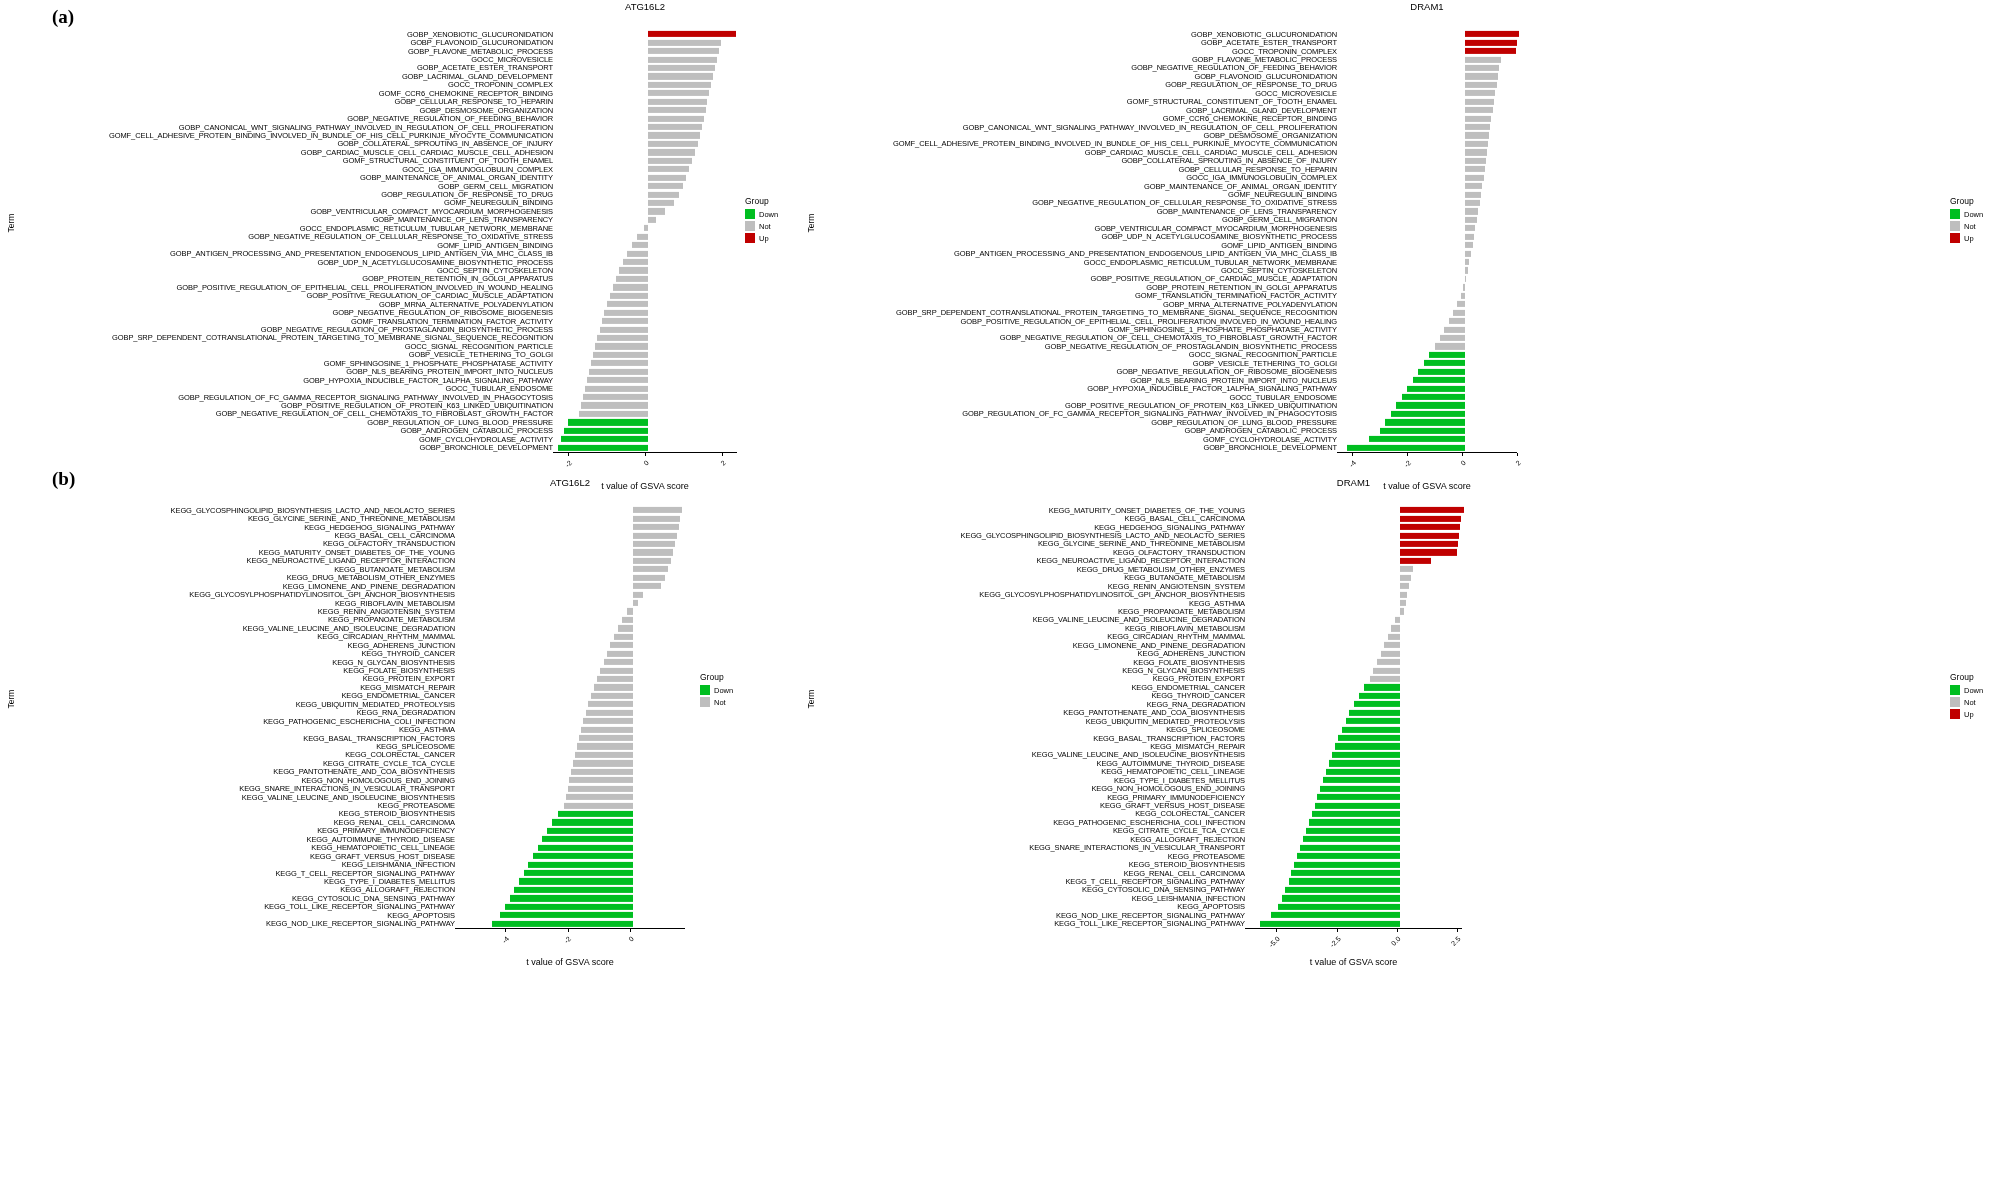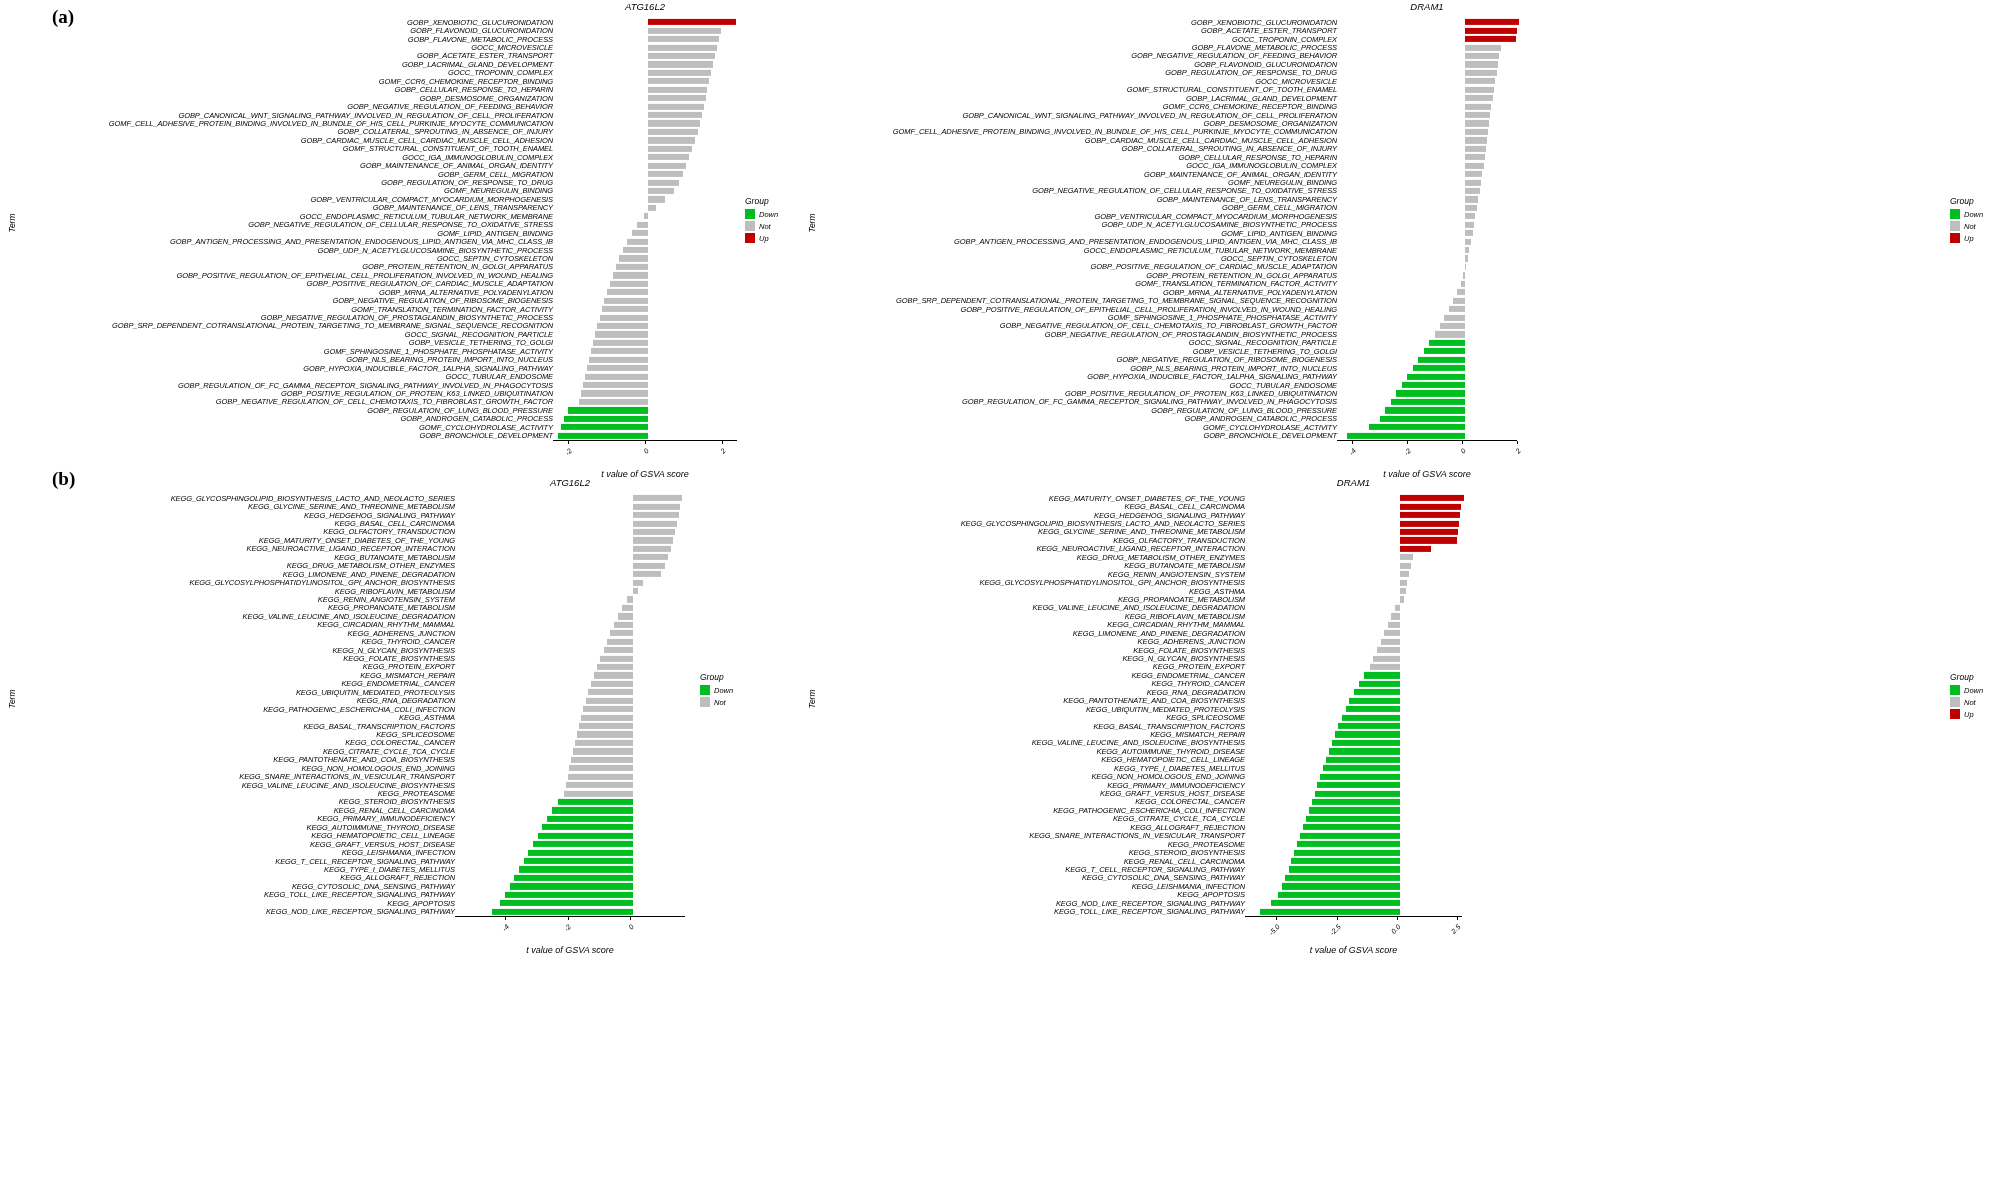--- a/index.html
+++ b/index.html
@@ -13,38 +13,38 @@
   }
   .panel-tag{
     position:absolute;
     font-family:"Liberation Serif", serif;
     font-weight:bold;
     font-size:19px;
   }
   #tag-a{left:52px;top:6px;}
   #tag-b{left:52px;top:468px;}
 
-  .chart{position:absolute;font-style:italic;}
+  .chart{position:absolute;}
   #chart0{left:0;   top:2;   width:800px; height:472px; --lw:553px; --tw:184px;}
   #chart1{left:800px;top:2;  width:1200px;height:472px; --lw:537px; --tw:180px;}
   #chart2{left:0;   top:476px;width:800px; height:478px; --lw:455px; --tw:230px;}
   #chart3{left:800px;top:476px;width:1200px;height:478px; --lw:445px; --tw:217px;}
 
   .chart{--rh:8.45px; --fs:7.5px; --bh:6.2px;}
 
   .chart-title{
     margin-left:var(--lw); width:var(--tw);
     text-align:center; font-size:9.5px; height:13px; line-height:13px;
   }
   .ylab{
     position:absolute; left:2px; top:218px;
     transform:rotate(-90deg); transform-origin:center;
     font-size:8.5px;
   }
-  .rows{margin-top:5px;}
+  .rows{margin-top:17px;}
   .bar-row{display:flex; align-items:center; height:var(--rh);}
   .term-label{
     width:var(--lw); text-align:right; padding-right:3px;
     font-size:var(--fs); white-space:nowrap; letter-spacing:-0.1px;
     overflow:visible; flex:none;
   }
   .track{position:relative; width:var(--tw); height:100%; flex:none;}
   .bar{position:absolute; top:50%; transform:translateY(-50%); height:var(--bh);}
 
   .axis{

